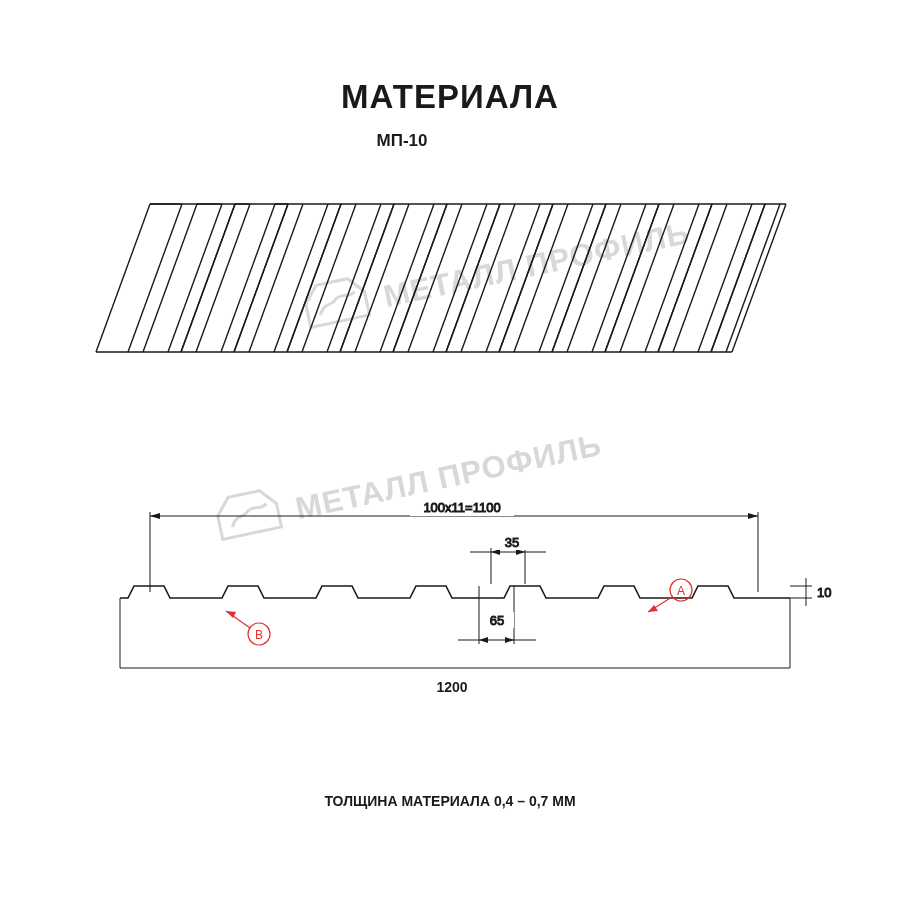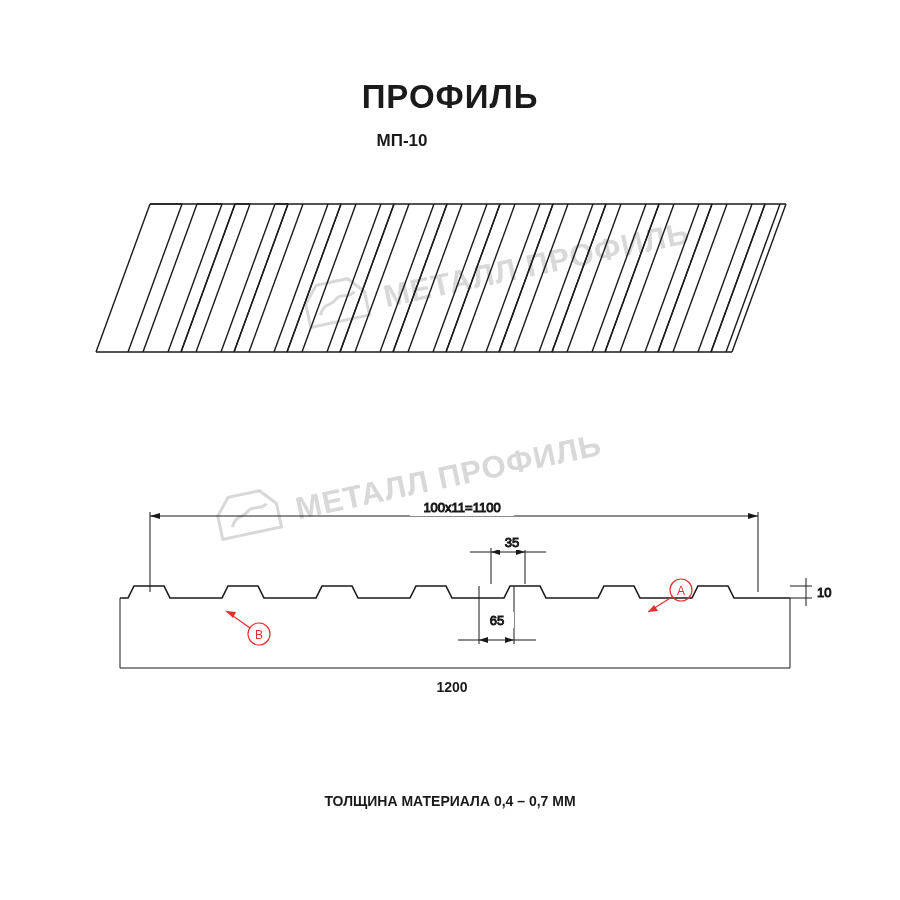--- a/index.html
+++ b/index.html
@@ -71,21 +71,21 @@
   .wm-text {
     font-size: 31px;
     font-weight: bold;
     fill: #d8d8d8;
     letter-spacing: 1px;
   }
 </style>
 </head>
 <body>
 
-<div class="title">ПРОФИЛЬ</div>
+<div class="title">МАТЕРИАЛА</div>
 <div class="subtitle">МП-10</div>
 <div class="footnote">ТОЛЩИНА МАТЕРИАЛА 0,4 – 0,7 ММ</div>
 
 <svg id="sheet" viewBox="0 0 900 900">
 
   <g transform="translate(292,268) rotate(-12)">
     <g fill="none" stroke="#d8d8d8" stroke-width="3">
       <path d="M6,38 L6,62 L66,62 L66,38 L52,22 L20,22 Z"></path>
       <path d="M18,52 C24,40 30,46 36,40 C42,34 50,42 56,36"></path>
     </g>

